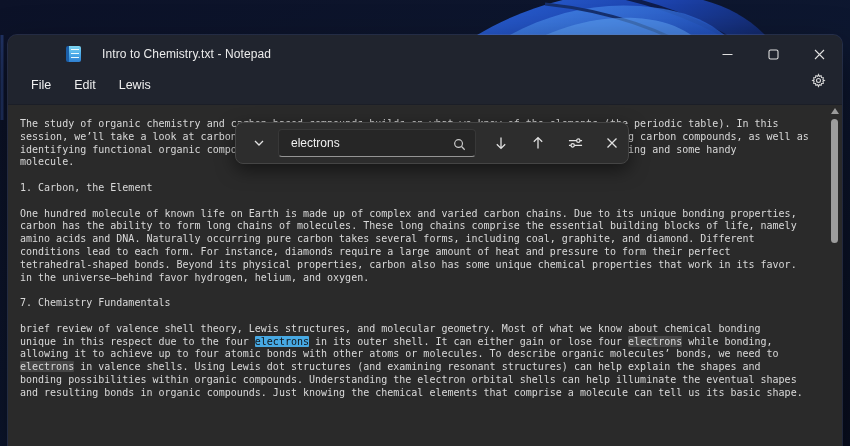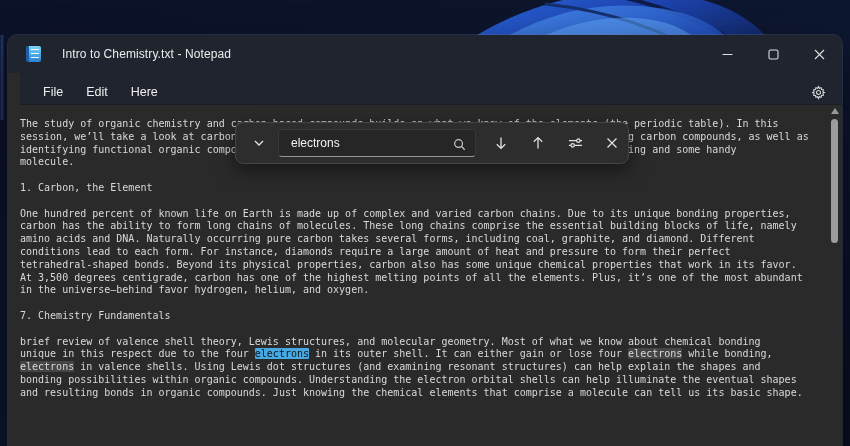--- a/index.html
+++ b/index.html
@@ -12,38 +12,38 @@
   
   .window {
     position:absolute; left:8px; top:35px; width:834px; height:411px;
     border-radius:9px 9px 0 0; overflow:hidden;
     background:#2a2a2a;
     box-shadow:0 0 0 1px rgba(110,125,160,0.25), 0 18px 40px rgba(0,0,0,0.55);
   }
 
   
   .titlebar {
-    height:38px; background:#20242e; display:flex; align-items:center;
+    height:38px; background:#20242e; display:flex; align-items:center;padding-left:40px;
   }
   .app-icon {
     width:15px; height:16px; margin-left:18px; border-radius:2px;
     background:linear-gradient(180deg,#7ed6f2 0%, #4aa8e8 55%, #2f7fd0 100%);
     border-left:3px solid #1b5fa8; position:relative;
   }
   .app-icon::before {
     content:""; position:absolute; left:2px; right:2px; top:3px; height:9px;
     background:repeating-linear-gradient(180deg,#eafaff 0 1px, transparent 1px 4px);
   }
   .title-text { color:#ececec; font-size:12px; margin-left:21px; letter-spacing:.1px; }
   .caption-buttons { margin-left:auto; display:flex; height:100%; }
   .cap-btn { width:46px; height:100%; display:flex; align-items:center; justify-content:center; color:#dfdfdf; cursor:default; }
   .cap-btn svg { display:block; }
 
   
-  .menubar { height:32px; background:#20242e; display:flex; align-items:flex-end; border-bottom:1px solid #1b1e27;margin-left:12px; }
+  .menubar { height:32px; background:#20242e; display:flex; align-items:flex-start; border-bottom:1px solid #1b1e27; }
   .menu-item { color:#f0f0f0; font-size:12.5px; padding:5px 9px; margin-left:5px; border-radius:5px; }
   .menu-item:first-child { margin-left:14px; }
   .gear { margin-left:auto; margin-right:16px; color:#d8d8d8; }
 
   
   .content {
     position:relative; height:341px; background:#2a2a2a;
     padding:13px 14px 0 12px; overflow:hidden;
   }
   .textarea { color:#d9d9d9; font-family:"DejaVu Sans Mono", monospace; font-size:10px; line-height:12.8px; }
@@ -127,50 +127,50 @@
         <svg width="11" height="11" viewBox="0 0 11 11">
             <path d="M1,1 L10,10 M10,1 L1,10" stroke="currentColor" stroke-width="1.1"></path>
           </svg>
       </div>
     </div>
   </div>
 
   <div class="menubar">
     <div class="menu-item">File</div>
     <div class="menu-item">Edit</div>
-    <div class="menu-item">Here</div>
+    <div class="menu-item">Lewis</div>
     <div class="gear">
       <svg width="15" height="15" viewBox="0 0 24 24" fill="none" stroke="currentColor" stroke-width="1.7">
         <circle cx="12" cy="12" r="3.2"></circle>
         <path d="M12 2.5 L13.3 5.2 L16.2 4.4 L16.8 7.3 L19.8 7.7 L19 10.6 L21.5 12 L19 13.4 L19.8 16.3 L16.8 16.7 L16.2 19.6 L13.3 18.8 L12 21.5 L10.7 18.8 L7.8 19.6 L7.2 16.7 L4.2 16.3 L5 13.4 L2.5 12 L5 10.6 L4.2 7.7 L7.2 7.3 L7.8 4.4 L10.7 5.2 Z"></path>
       </svg>
     </div>
   </div>
 
   <div class="content">
     <div class="textarea">
         <div class="line">The study of organic chemistry and carbon-based compounds builds on what we know of the elements (the periodic table). In this</div>
         <div class="line">session, we’ll take a look at carbon bonding and molecular structures, plus the conventions for naming carbon compounds, as well as</div>
         <div class="line">identifying functional organic compounds. Along the way, we’ll also pick up a few tricks for diagramming and some handy</div>
         <div class="line">molecule.</div>
         <div class="line"> </div>
         <div class="line">1. Carbon, the Element</div>
         <div class="line"> </div>
-        <div class="line">One hundred percent of known life on Earth is made up of complex and varied carbon chains. Due to its unique bonding properties,</div>
+        <div class="line">One hundred molecule of known life on Earth is made up of complex and varied carbon chains. Due to its unique bonding properties,</div>
         <div class="line">carbon has the ability to form long chains of molecules. These long chains comprise the essential building blocks of life, namely</div>
         <div class="line">amino acids and DNA. Naturally occurring pure carbon takes several forms, including coal, graphite, and diamond. Different</div>
         <div class="line">conditions lead to each form. For instance, diamonds require a large amount of heat and pressure to form their perfect</div>
         <div class="line">tetrahedral-shaped bonds. Beyond its physical properties, carbon also has some unique chemical properties that work in its favor.</div>
-        <div class="line">At 3,500 degrees centigrade, carbon has one of the highest melting points of all the elements. Plus, it’s one of the most abundant</div>
         <div class="line">in the universe—behind favor hydrogen, helium, and oxygen.</div>
         <div class="line"> </div>
         <div class="line">7. Chemistry Fundamentals</div>
         <div class="line"> </div>
         <div class="line">brief review of valence shell theory, Lewis structures, and molecular geometry. Most of what we know about chemical bonding</div>
         <div class="line">unique in this respect due to the four <span class="match current">electrons</span> in its outer shell. It can either gain or lose four <span class="match">electrons</span> while bonding,</div>
+        <div class="line">allowing it to achieve up to four atomic bonds with other atoms or molecules. To describe organic molecules’ bonds, we need to</div>
         <div class="line"><span class="match">electrons</span> in valence shells. Using Lewis dot structures (and examining resonant structures) can help explain the shapes and</div>
         <div class="line">bonding possibilities within organic compounds. Understanding the electron orbital shells can help illuminate the eventual shapes</div>
         <div class="line">and resulting bonds in organic compounds. Just knowing the chemical elements that comprise a molecule can tell us its basic shape.</div>
       </div>
 
     <div class="scrollbar">
       <div class="scroll-up"></div>
       <div class="scroll-thumb"></div>
     </div>
 

